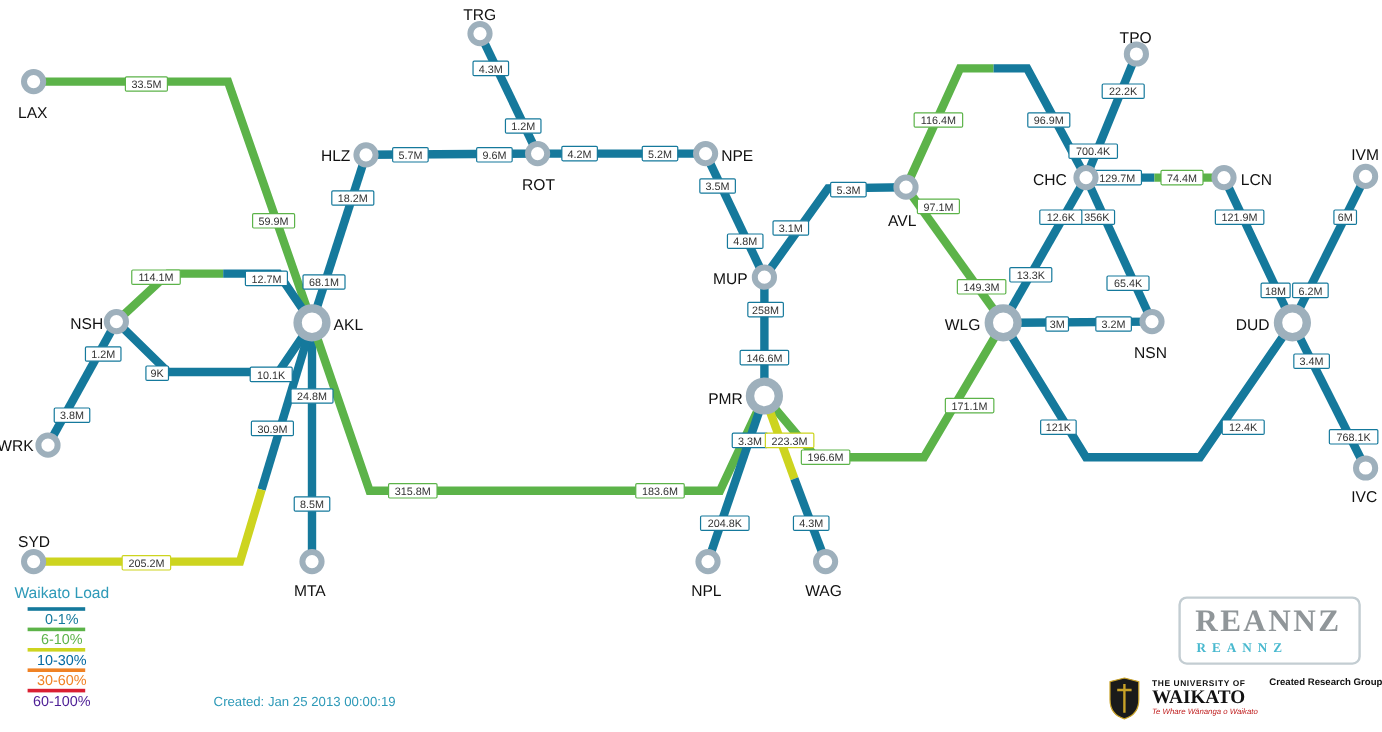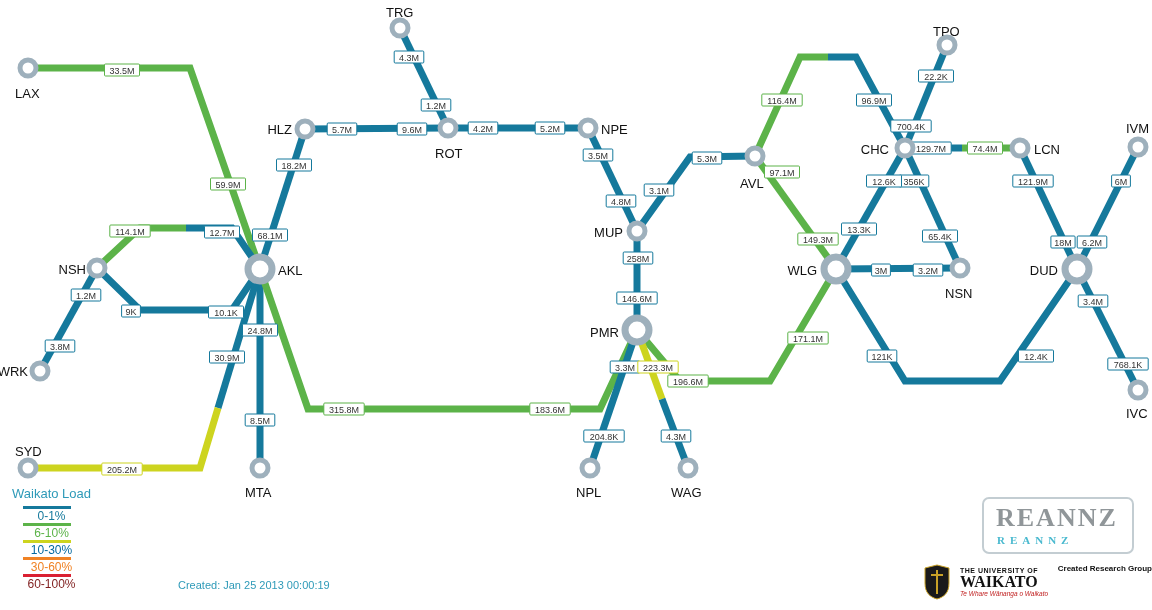--- a/index.html
+++ b/index.html
@@ -352,21 +352,21 @@
         <div class="legend-row">
           <div class="swatch" style="background: rgb(205, 212, 31);"></div>
           <span class="legend-label" style="color: #0369a1;">10-30%</span>
         </div>
         <div class="legend-row">
           <div class="swatch" style="background: rgb(240, 130, 36);"></div>
           <span class="legend-label" style="color: rgb(240, 130, 36);">30-60%</span>
         </div>
         <div class="legend-row">
           <div class="swatch" style="background: rgb(218, 32, 50);"></div>
-          <span class="legend-label" style="color: #7f1d1d;">60-100%</span>
+          <span class="legend-label" style="color: #4c1d95;">60-100%</span>
         </div>
       </div>
   </div>
 
   <div class="created">Created: Jan 25 2013 00:00:19</div>
 
   <div class="reannz">
     <div class="reannz-name">REANNZ</div>
     <div class="reannz-sub">REANNZ</div>
   </div>

